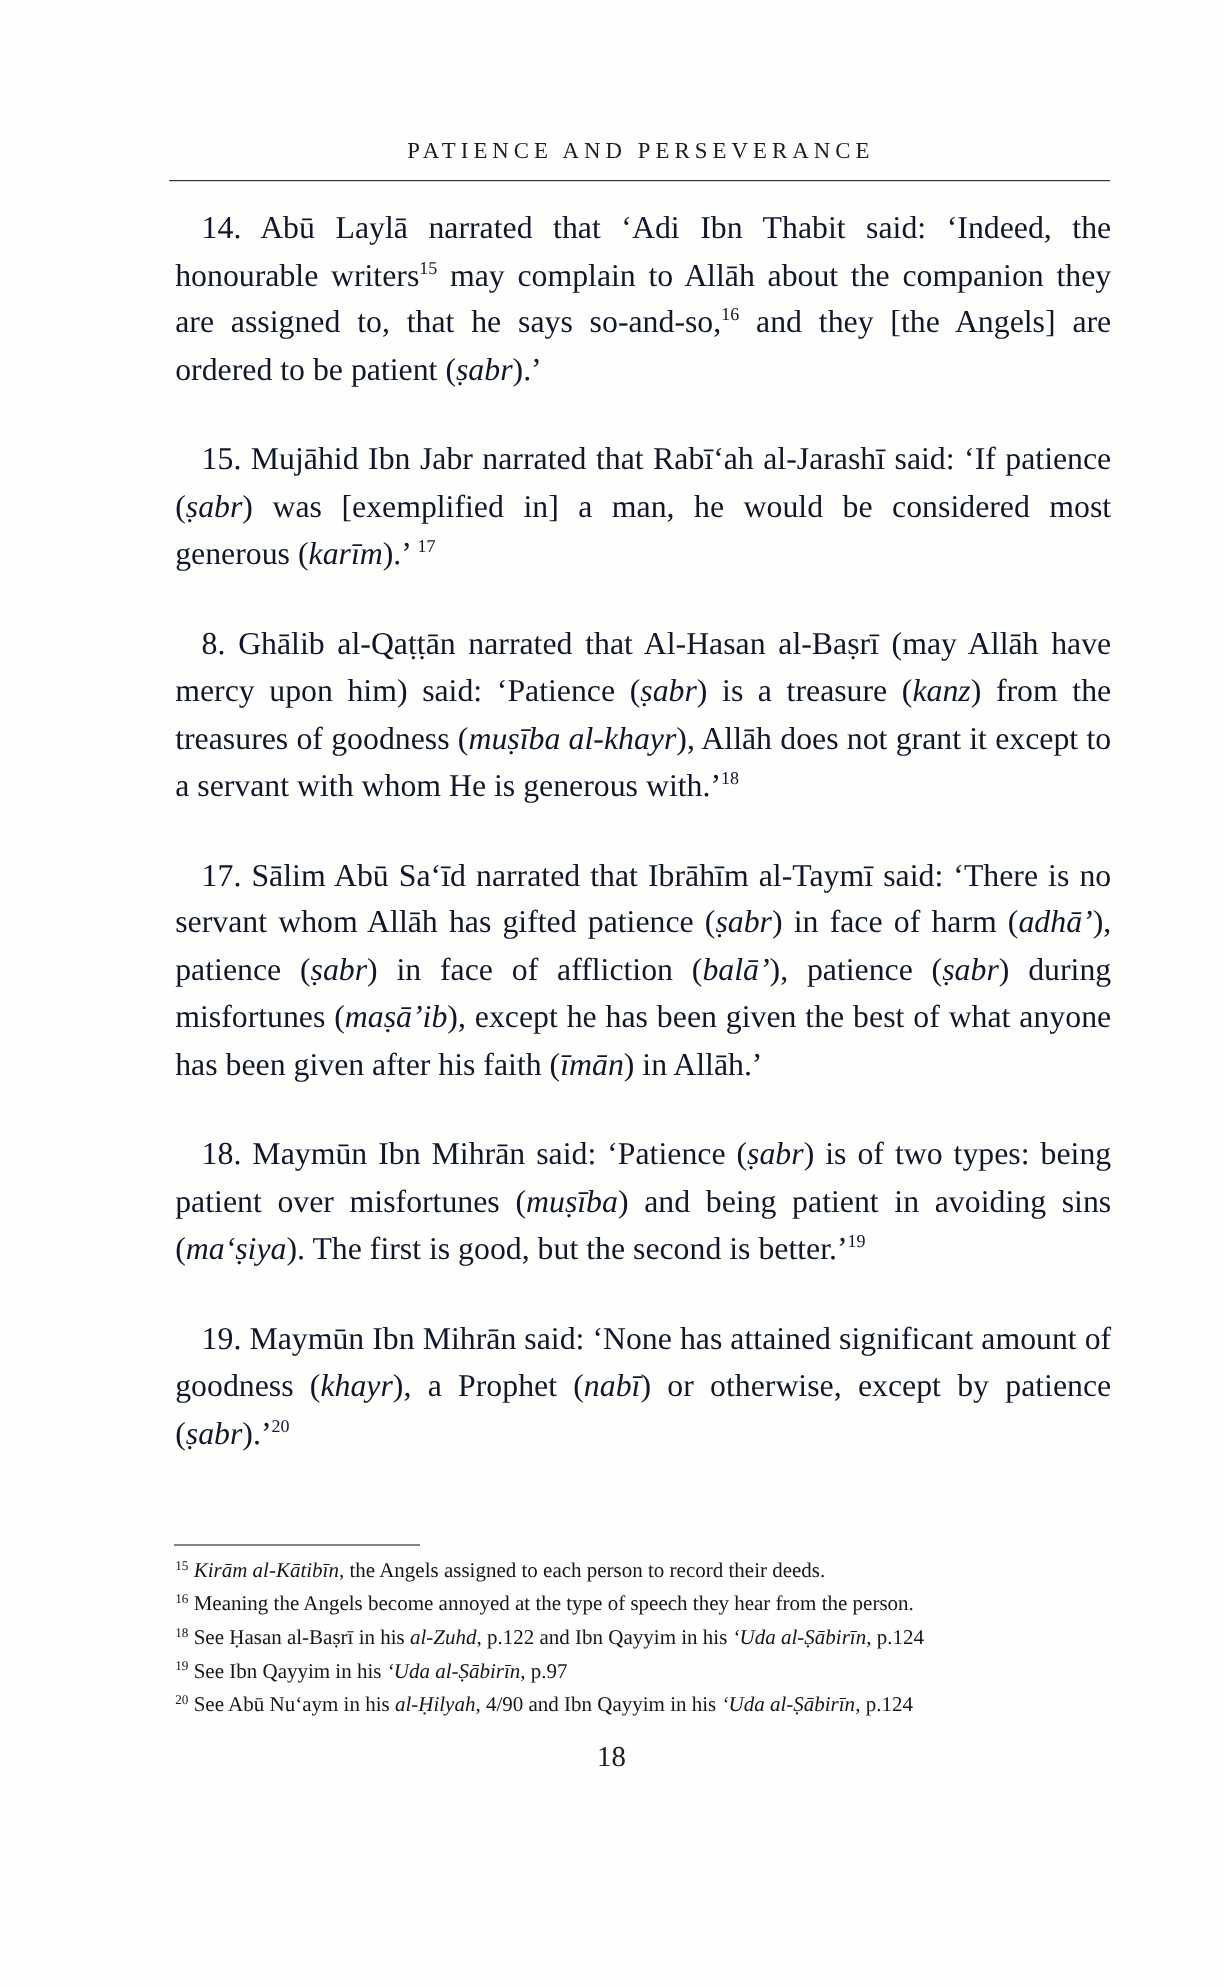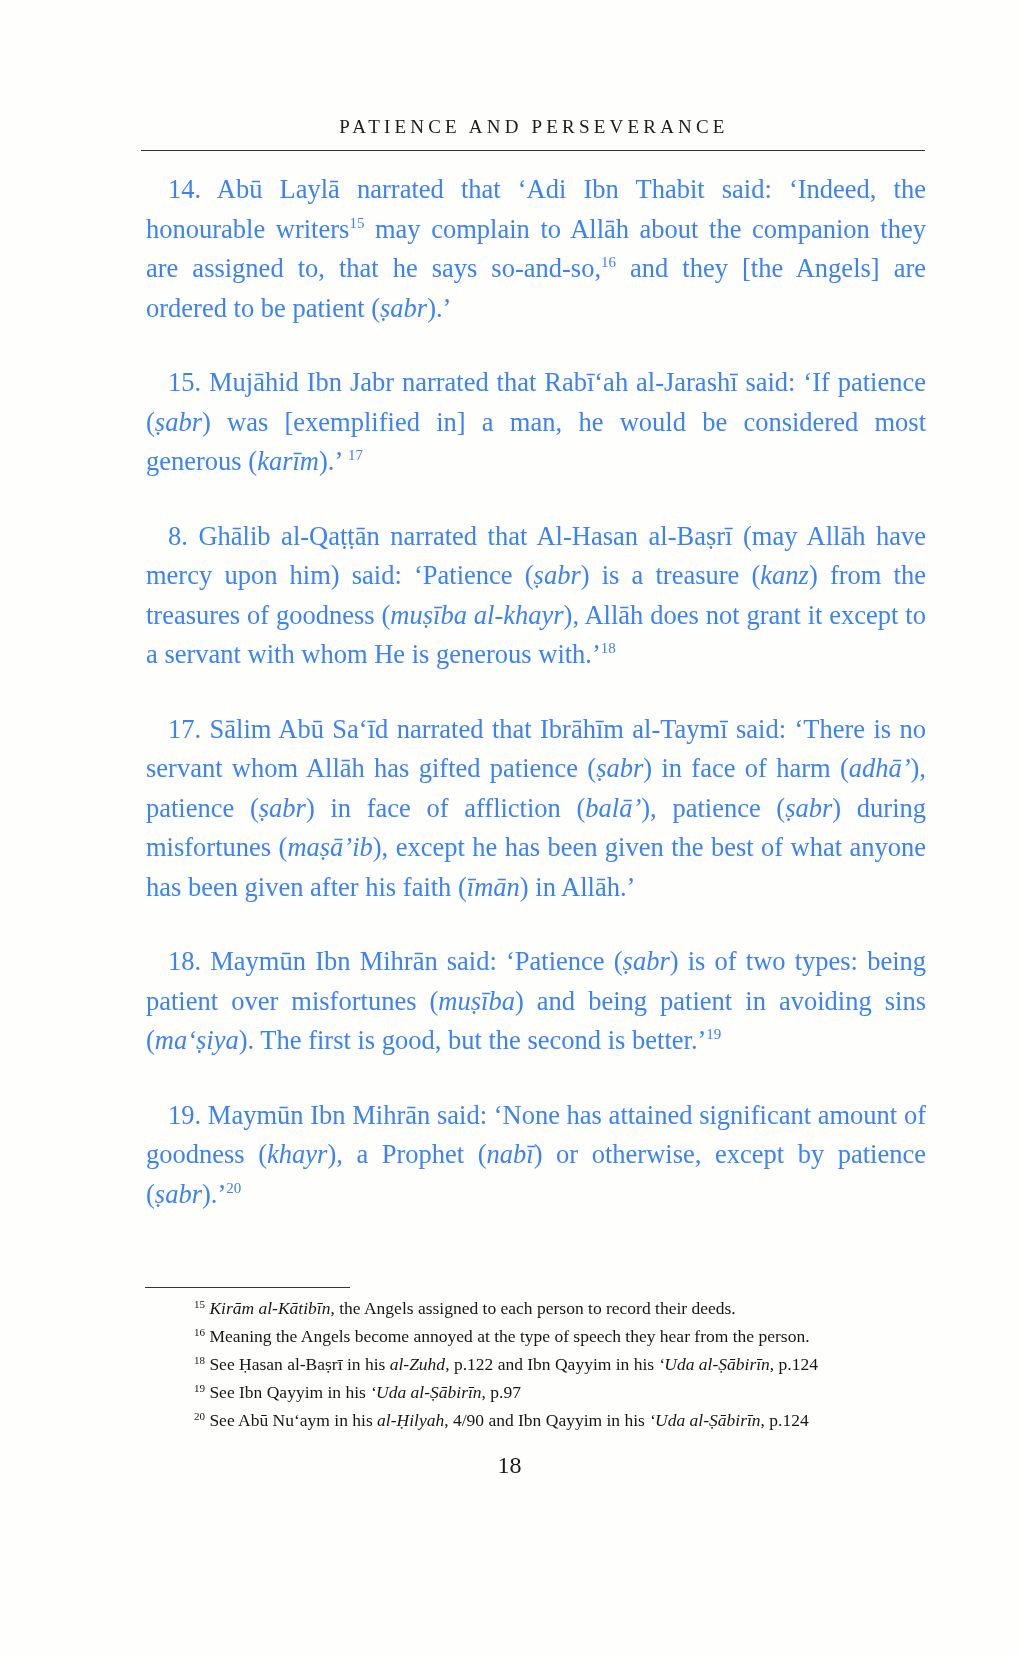--- a/index.html
+++ b/index.html
@@ -17,32 +17,32 @@
     text-align: center; font-size: 19px; letter-spacing: 4.2px;
     color: #1c1c1c;
   }
   .head-rule {
     position: absolute; left: 141px; width: 784px; top: 150px;
     border-top: 1.5px solid #333;
   }
   .body-text {
     position: absolute; left: 146px; width: 780px; top: 170px;
     font-size: 26.5px; line-height: 39.5px; text-align: justify;
-    color: #3b82f6;
+    color: #0f172a;
   }
   .para { margin: 0 0 35px 0; text-indent: 22px; }
   .para i { font-style: italic; }
   sup { font-size: 15px; line-height: 0; vertical-align: 10px; }
   .fn-rule {
     position: absolute; left: 145px; width: 205px; top: 1287px;
     border-top: 1.5px solid #333;
   }
   .footnotes {
     position: absolute; left: 146px; width: 790px; top: 1294px;
-    font-size: 17.5px; line-height: 28px; color: #161616; margin-left: 48px;
+    font-size: 17.5px; line-height: 28px; color: #161616;
   }
   .footnote { margin: 0; white-space: nowrap; }
   .footnote sup { font-size: 11px; vertical-align: 6px; }
   .page-number {
     position: absolute; left: 0; width: 1019px; top: 1452px;
     text-align: center; font-size: 24px; color: #1a1a1a;
   }
 </style>
 </head>
 <body>

